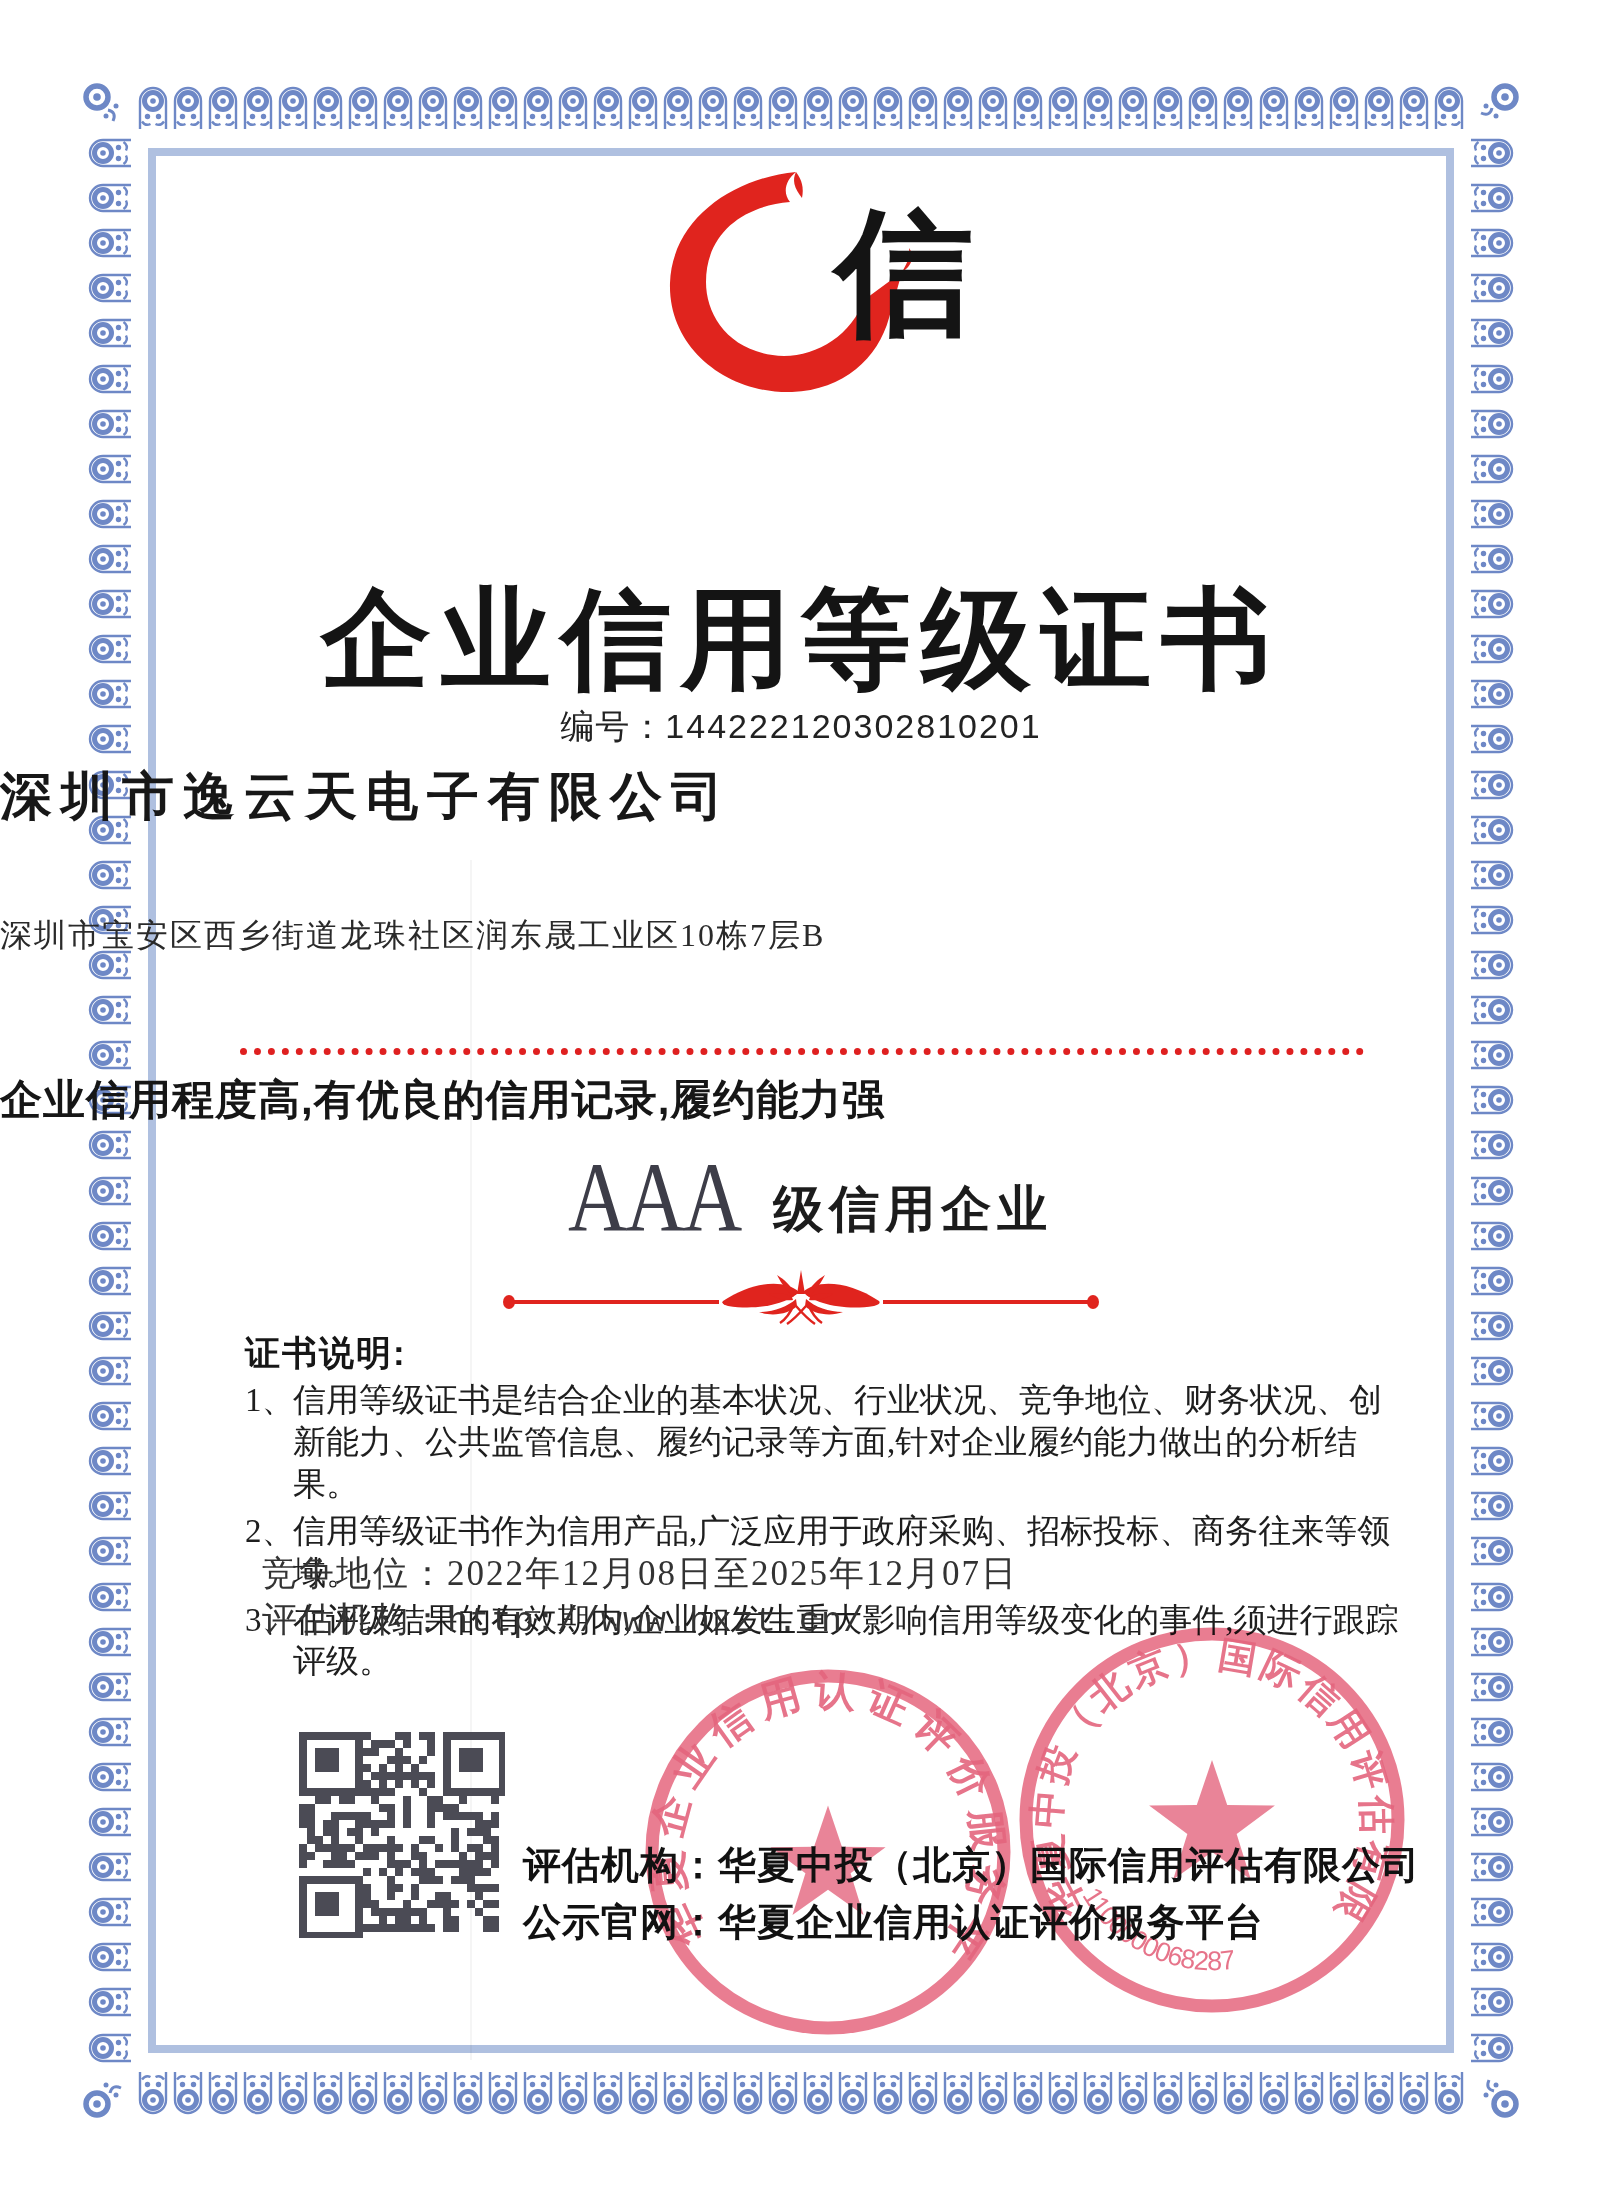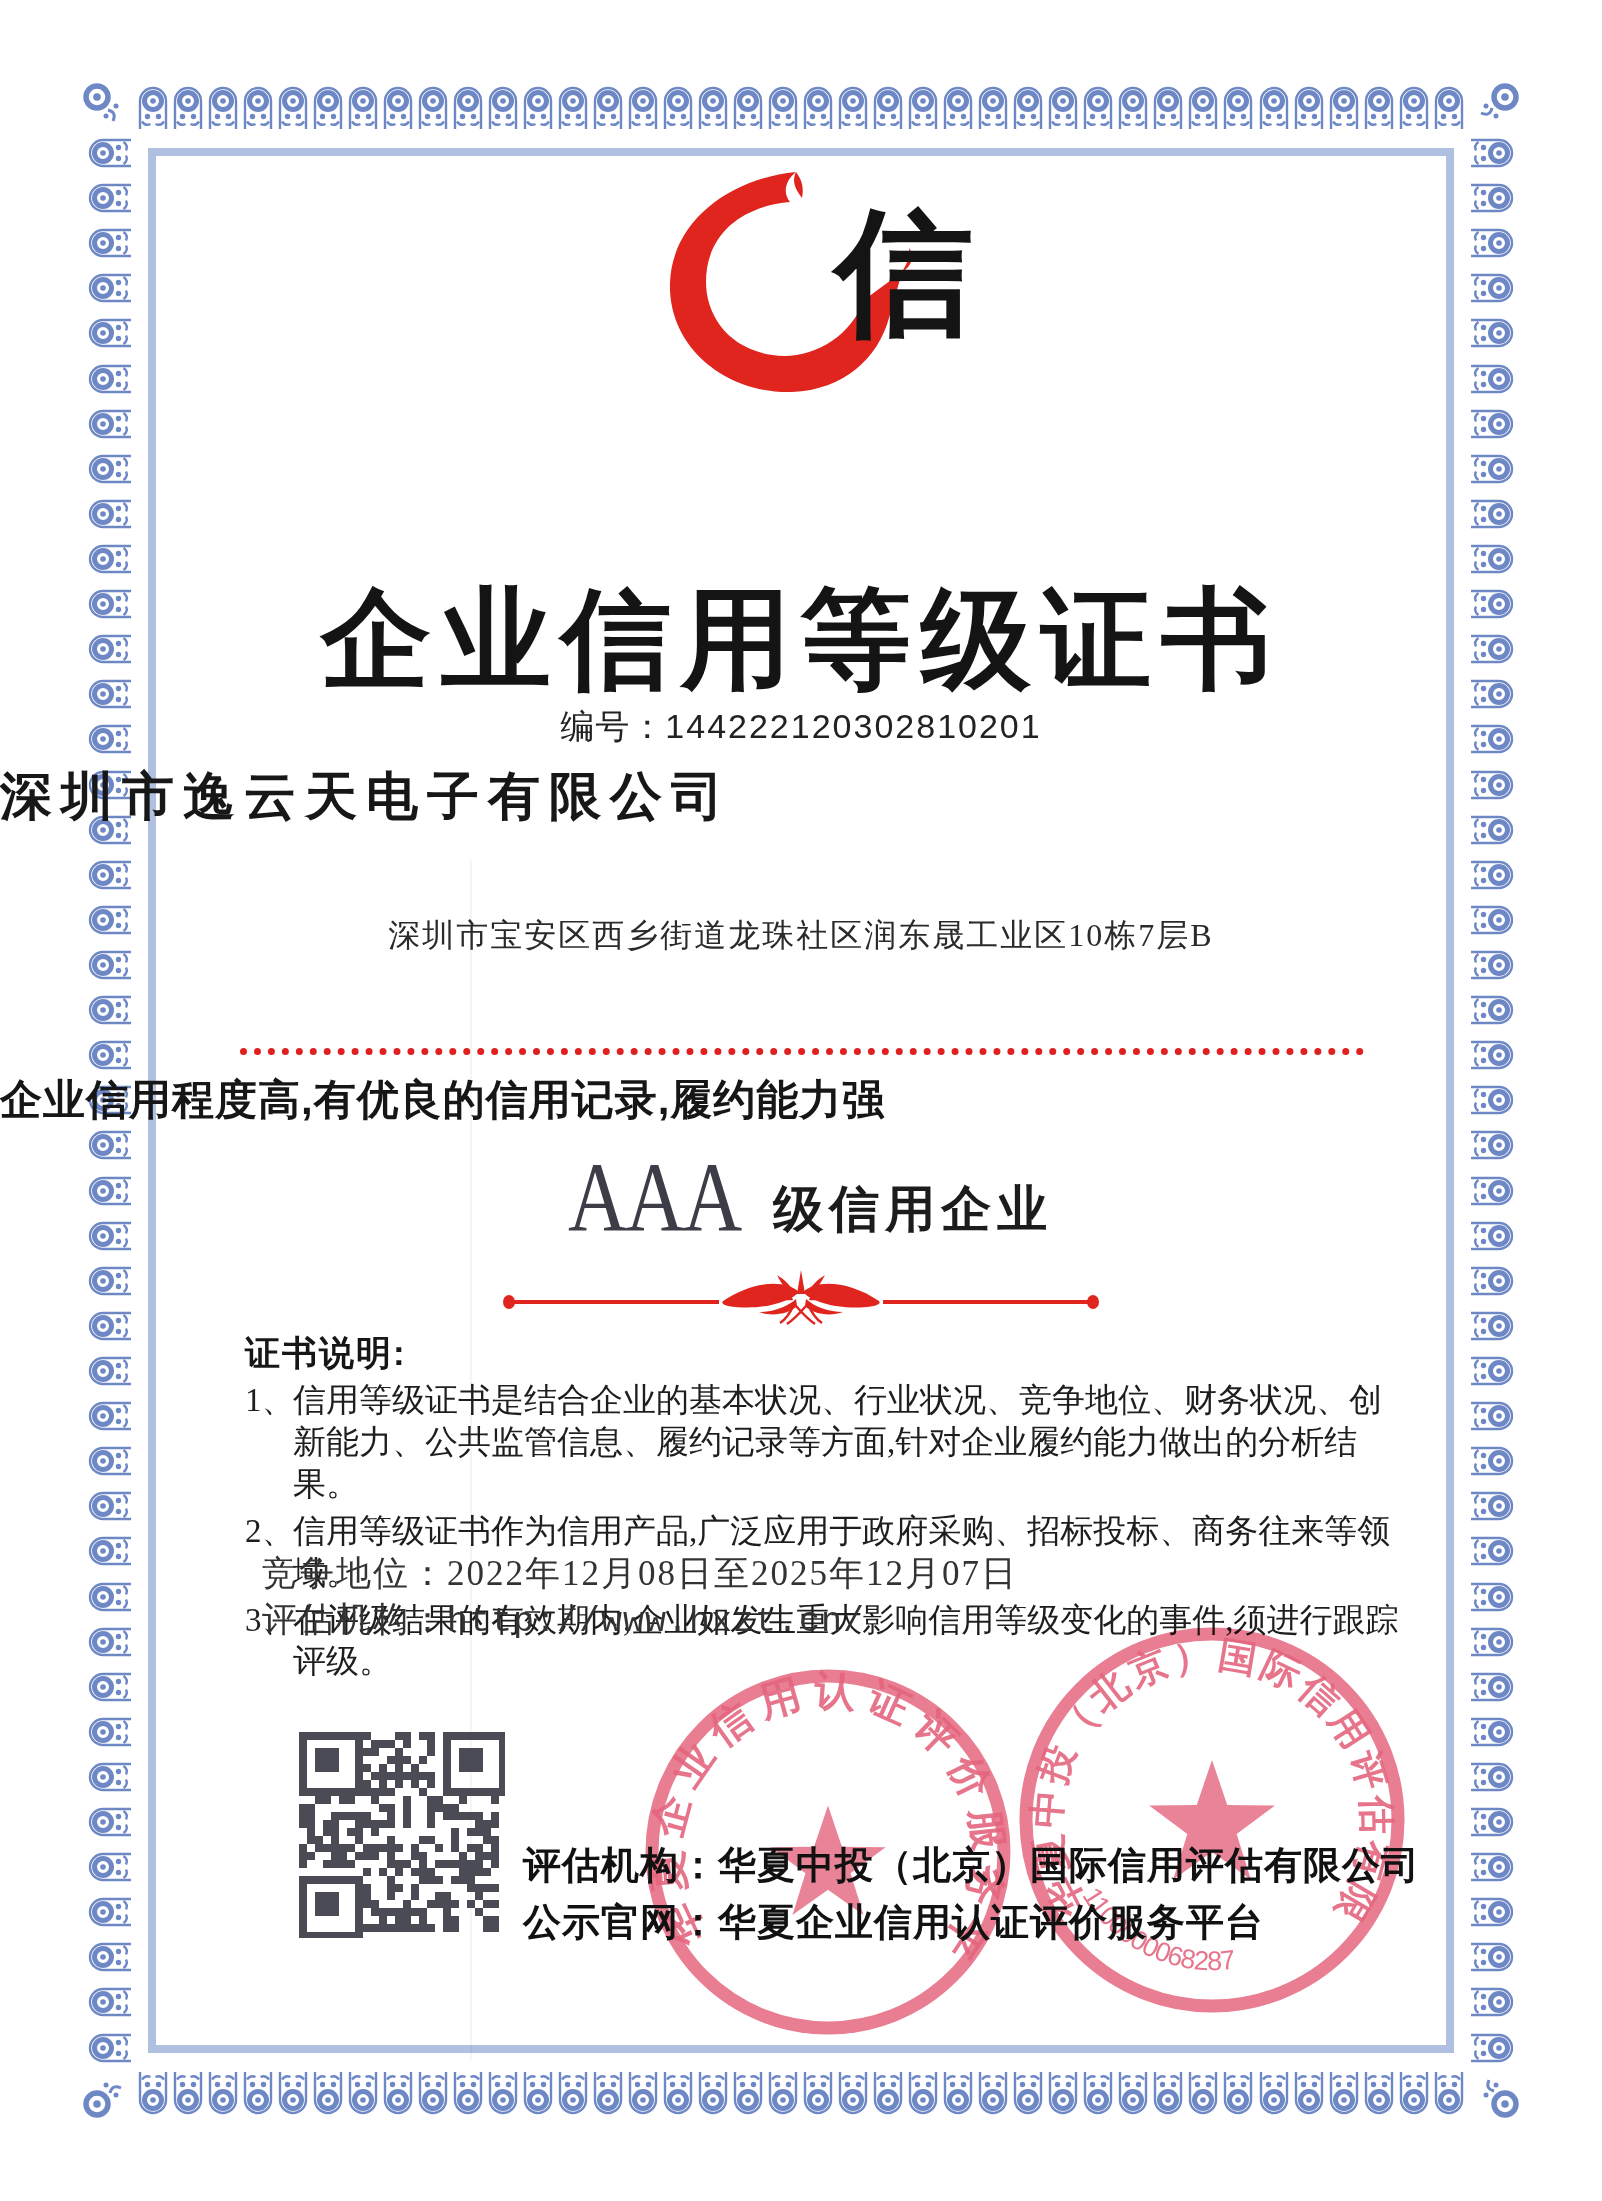--- a/index.html
+++ b/index.html
@@ -19,21 +19,21 @@
   
   .title{position:absolute;left:0;top:566px;width:100%;text-align:center;
          font-family:"Liberation Serif",serif;font-weight:900;font-size:110px;
          letter-spacing:10px;color:#141414;white-space:nowrap;}
   .serial{position:absolute;left:0;top:704px;width:100%;text-align:center;
           font-family:Liberation Sans, sans-serif;font-size:34px;color:#222;letter-spacing:1px;}
   .serial .num{letter-spacing:2px;}
   .company{position:absolute;left:0;top:762px;width:100%;text-align:left;
            font-family:"Liberation Serif",serif;font-weight:700;font-size:52px;
            letter-spacing:9px;color:#171717;}
-  .address{position:absolute;left:0;top:914px;width:100%;text-align:center;
+  .address{position:absolute;left:0;top:914px;width:100%;text-align:left;
            font-family:"Liberation Serif",serif;font-size:32px;letter-spacing:2px;color:#2a2a2a;}
   .dotline{position:absolute;left:240px;top:1048px;width:1124px;height:0;
            border-top:7px dotted #df2020;}
   .statement{position:absolute;left:0;top:1072px;width:100%;
              font-weight:700;font-size:42px;letter-spacing:1px;color:#161616;}
   .rating{position:absolute;left:0;top:1148px;width:100%;display:flex;
           justify-content:center;align-items:center;}
   .rating .grade{font-family:"Liberation Serif",serif;font-size:100px;line-height:1;
                  color:#3d3d48;transform:scaleX(.82);transform-origin:center;letter-spacing:-2px;}
   .rating .suffix{font-weight:700;font-size:50px;color:#1c1c1c;margin-left:14px;

